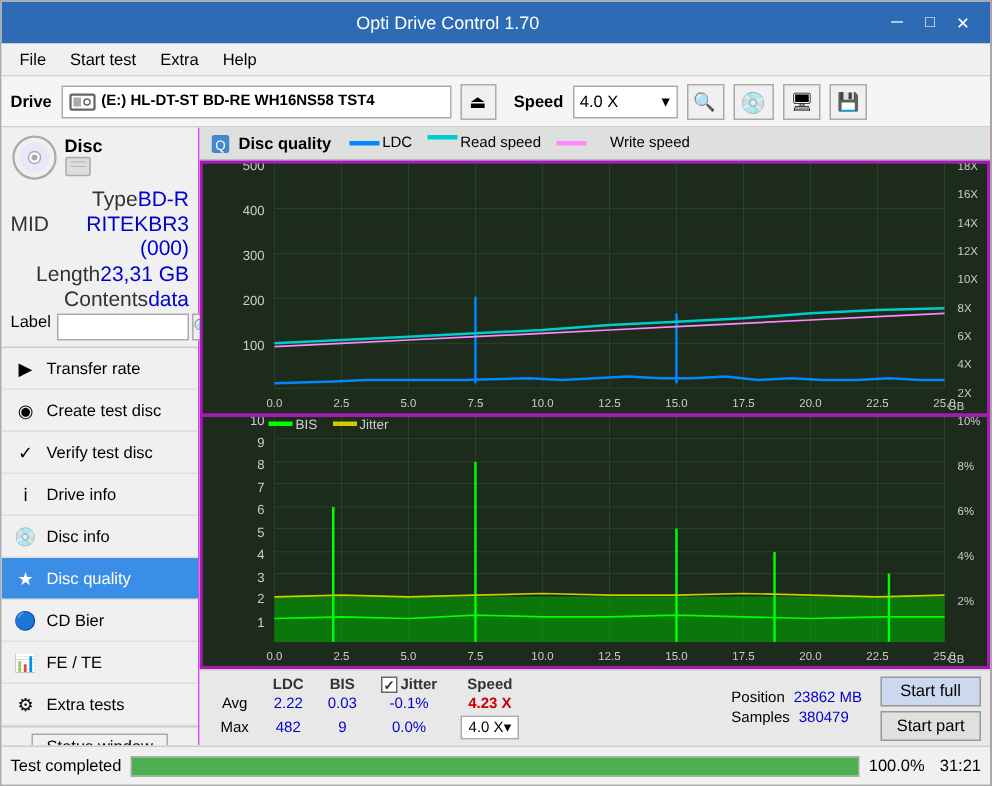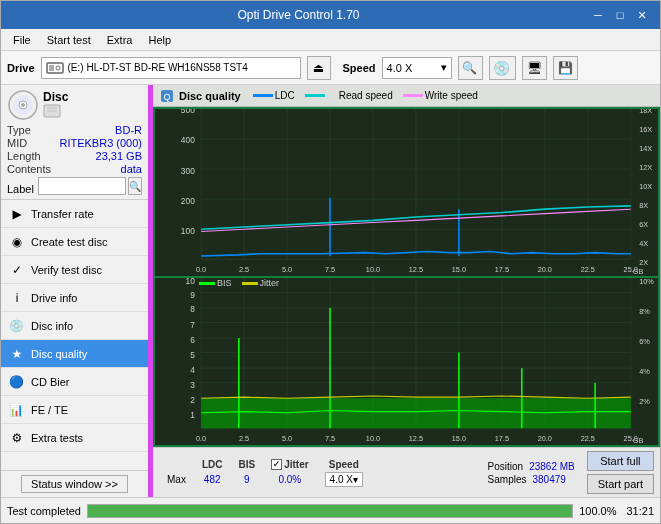--- a/index.html
+++ b/index.html
@@ -83,23 +83,23 @@
     }
     .speed-label { font-size: 11px; font-weight: bold; margin-left: 6px; }
 
     
     #disc-panel {
       padding: 4px 6px;
       border-bottom: 1px solid #ccc;
     }
     .disc-row {
       display: flex;
-      justify-content: space-between;
+      justify-content: flex-end;
       margin-bottom: 1px;
-      font-size: 11px;
+      font-size: 14px;
     }
     .disc-key { color: #333; }
     .disc-val { color: #0000cc; text-align: right; }
     .label-input {
       border: 1px solid #aaa;
       height: 18px;
       width: 90px;
       margin-left: 4px;
       font-size: 11px;
     }
@@ -204,24 +204,24 @@
       overflow: hidden;
     }
 
     #main-area {
       display: flex;
       flex: 1;
       overflow: hidden;
     }
 
     #left-col {
-      width: 152px;
+      width: 132px;
       display: flex;
       flex-direction: column;
-      border-right: 5px solid #d946ef;
+      border-right: 1px solid #d946ef;
       background: #f0f0f0;
       flex-shrink: 0;
     }
 
     #right-col {
       flex: 1;
       display: flex;
       flex-direction: column;
       overflow: hidden;
     }
@@ -242,21 +242,21 @@
 
   <div id="menubar">
     <span class="menu-item">File</span>
     <span class="menu-item">Start test</span>
     <span class="menu-item">Extra</span>
     <span class="menu-item">Help</span>
   </div>
 
   <div id="toolbar">
     <span class="toolbar-label">Drive</span>
-    <div style="display:flex;align-items:center;background:white;border:1px solid #aaa;height:22px;padding:0 4px;font-size:11px;flex:1;max-width:260px;">
+    <div style="display:flex;align-items:center;background:white;border:1px solid #aaa;height:22px;padding:0 4px;font-size:11px;flex:1;max-width:260px;font-weight:bold;">
 
       <svg width="18" height="14" style="margin-right:4px;">
           <rect x="1" y="2" width="16" height="10" fill="none" stroke="#666" stroke-width="1.5" rx="1"></rect>
           <rect x="3" y="4" width="5" height="6" fill="#aaa"></rect>
           <circle cx="12" cy="7" r="2" fill="none" stroke="#666" stroke-width="1"></circle>
         </svg>
       <span style="font-size:10px;white-space:nowrap;overflow:hidden;text-overflow:ellipsis;">(E:)  HL-DT-ST BD-RE  WH16NS58 TST4</span>
     </div>
     <button class="toolbar-btn">⏏</button>
     <span class="speed-label">Speed</span>
@@ -301,21 +301,21 @@
           <span class="disc-val">RITEKBR3 (000)</span>
         </div>
         <div class="disc-row">
           <span class="disc-key">Length</span>
           <span class="disc-val">23,31 GB</span>
         </div>
         <div class="disc-row">
           <span class="disc-key">Contents</span>
           <span class="disc-val">data</span>
         </div>
-        <div style="display:flex;align-items:flex-end;margin-top:2px;">
+        <div style="display:flex;align-items:flex-start;margin-top:2px;">
           <span style="font-size:11px;">Label</span>
           <input type="text" class="label-input" style="margin-left: 4px; border: 1px solid rgb(170, 170, 170); height: 18px; width: 88px; font-size: 11px;">
           <button class="label-btn" style="width:20px;height:18px;background:#f0f0f0;border:1px solid #aaa;cursor:pointer;font-size:10px;margin-left:2px;">🔍</button>
         </div>
       </div>
 
       <div>
         <div class="nav-item">
           <span class="nav-icon">▶</span>
           <span>Transfer rate</span>
@@ -368,32 +368,32 @@
         <svg width="12" height="12">
             <rect x="0" y="0" width="12" height="12" fill="#4488cc" rx="2"></rect>
             <text x="6" y="10" text-anchor="middle" fill="white" font-size="9">Q</text>
           </svg>
         <span style="font-size:11px;font-weight:bold;">Disc quality</span>
         <div style="display:flex;align-items:center;gap:10px;font-size:10px;margin-left:6px;">
           <div style="display:flex;align-items:center;gap:2px;">
             <div style="width:20px;height:3px;background:#0088ff;"></div>
             <span>LDC</span>
           </div>
-          <div style="display:flex;align-items:center;gap:14px;">
+          <div style="display:flex;align-items:flex-start;gap:2px;">
             <div style="width:20px;height:3px;background:#00cccc;"></div>
             <span>Read speed</span>
           </div>
-          <div style="display:flex;align-items:center;gap:2px;">
+          <div style="display:flex;align-items:center;gap:16px;">
             <div style="width:20px;height:3px;background:#ff88ff;"></div>
             <span>Write speed</span>
           </div>
         </div>
       </div>
 
-      <div style="flex:1;background:#15803d;display:flex;flex-direction:column;padding:2px;">
+      <div style="flex:1;background:#a21caf;display:flex;flex-direction:column;padding:2px;">
 
         <div style="flex:1;position:relative;margin-bottom:2px;">
           <svg width="100%" height="100%" viewBox="0 0 480 150" preserveAspectRatio="none" style="display:block;">
 
             <rect width="480" height="150" fill="#1c2b1c"></rect>
 
             <line x1="44" y1="0" x2="44" y2="135" stroke="#2a4a2a" stroke-width="0.5"></line>
             <line x1="85" y1="0" x2="85" y2="135" stroke="#2a4a2a" stroke-width="0.5"></line>
             <line x1="126" y1="0" x2="126" y2="135" stroke="#2a4a2a" stroke-width="0.5"></line>
             <line x1="167" y1="0" x2="167" y2="135" stroke="#2a4a2a" stroke-width="0.5"></line>
@@ -547,20 +547,27 @@
                 <div style="width:11px;height:11px;border:1px solid #666;background:white;display:flex;align-items:center;justify-content:center;font-size:9px;">✓</div>
                 <span>Jitter</span>
               </th>
               <th>
                 <span>Speed</span>
               </th>
             </tr>
           </thead>
           <tbody>
             <tr>
+              <td>Avg</td>
+              <td class="blue">2.22</td>
+              <td class="blue">0.03</td>
+              <td class="blue">-0.1%</td>
+              <td style="color:#cc0000;font-weight:bold;"><span>4.23 X</span></td>
+            </tr>
+            <tr>
               <td>Max</td>
               <td class="blue">482</td>
               <td class="blue">9</td>
               <td class="blue">0.0%</td>
               <td>
                 <div style="background:white;border:1px solid #aaa;padding:1px 4px;font-size:10px;display:flex;align-items:center;cursor:pointer;">
                   <span>4.0 X</span>
                     <span>▾</span>
                 </div>
               </td>

